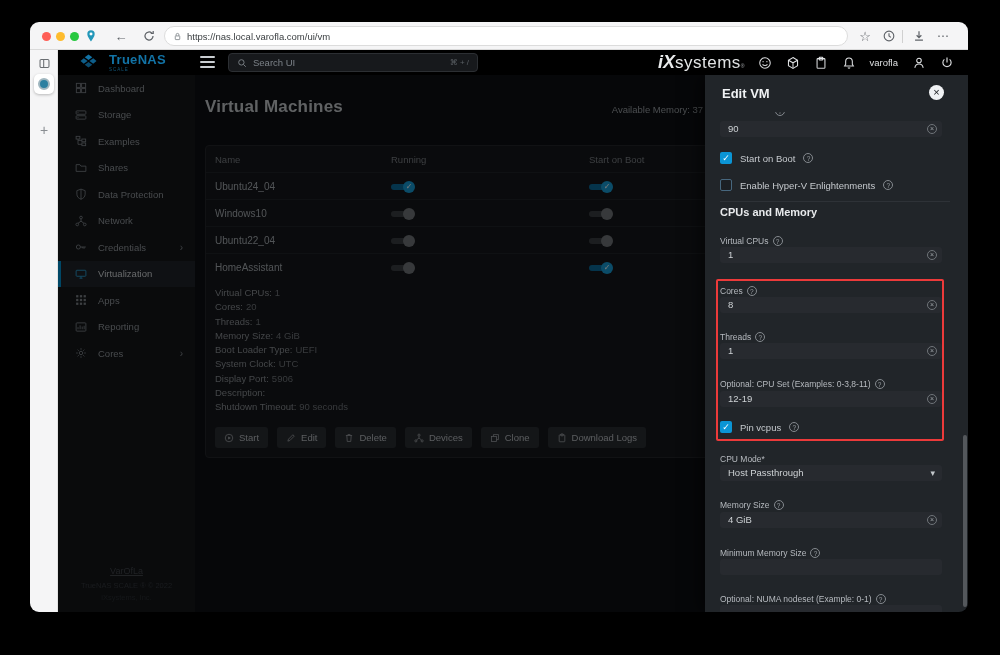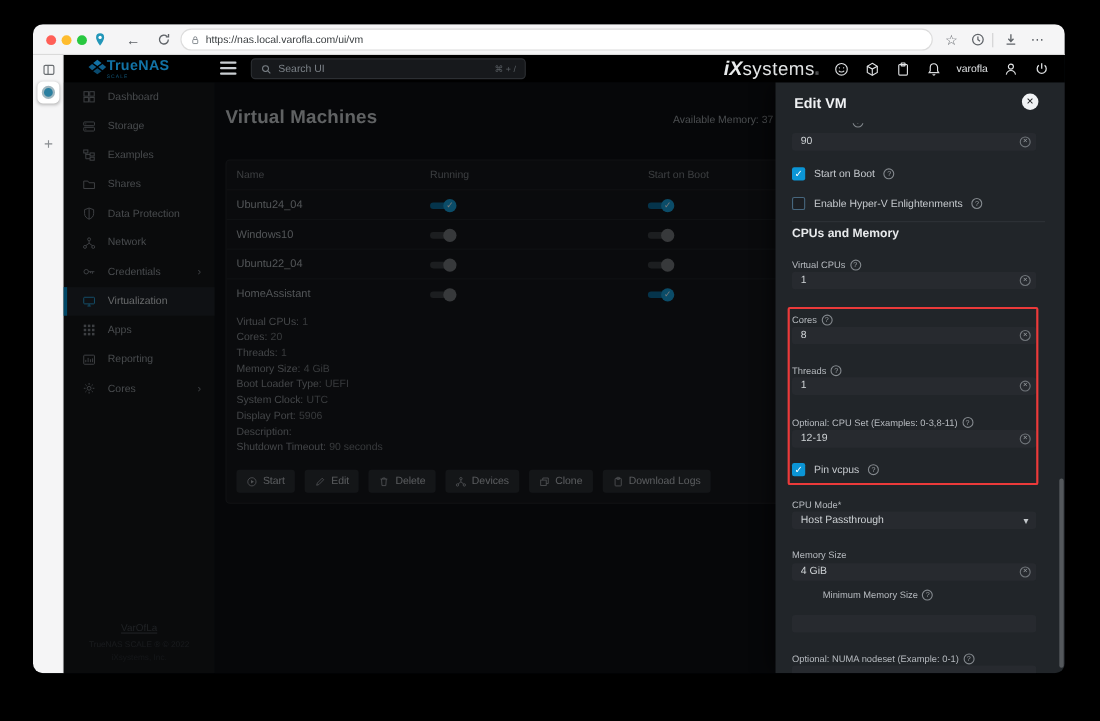--- a/index.html
+++ b/index.html
@@ -22,21 +22,21 @@
   .tabstrip { position:absolute; left:0; top:28px; width:28px; bottom:0; background:#f5f5f6; border-right:1px solid #e3e3e3; }
   .strip-ic { position:absolute; left:4px; width:20px; height:20px; display:flex; align-items:center; justify-content:center; color:#6a6e72; }
   .strip-ic svg { width:13px; height:13px; }
   .fav-chip { position:absolute; left:4px; top:24px; width:20px; height:20px; background:#fff; border-radius:5px; box-shadow:0 1px 3px rgba(0,0,0,.25); display:flex; align-items:center; justify-content:center; }
   .fav-dot { width:12px; height:12px; border-radius:50%; background:#2a7fa0; border:2px solid #9fb6bf; }
   .newtab { position:absolute; left:4px; top:70px; width:20px; height:20px; color:#8a8e92; font-size:14px; text-align:center; line-height:20px; }
 
   
   .app { position:absolute; left:28px; top:28px; right:0; bottom:0; background:#0d1014; }
   .app-header { position:absolute; left:0; top:0; right:0; height:25px; background:#000; z-index:6; }
-  .logo { position:absolute; left:22px; top:3px; display:flex; align-items:flex-start; gap:0; }
+  .logo { position:absolute; left:22px; top:3px; display:flex; align-items:flex-start; gap:12px; }
   .logo svg { width:17px; height:16px; }
   .logo-text { font-size:13px; font-weight:bold; color:#1273a6; line-height:14px; letter-spacing:.3px; }
   .logo-sub { font-size:4.5px; color:#12577a; letter-spacing:1px; }
   .burger { position:absolute; left:142px; top:6px; width:15px; height:12px; display:flex; flex-direction:column; justify-content:space-between; }
   .burger span { display:block; height:2px; background:#c9cdd1; border-radius:1px; }
   .searchbox { position:absolute; left:170px; top:3px; width:250px; height:19px; background:#17191c; border:1px solid #2c2f33; border-radius:4px; display:flex; align-items:center; padding:0 8px; gap:6px; }
   .searchbox svg { width:10px; height:10px; color:#7c8288; flex:none; }
   .search-ph { font-size:9.5px; color:#7c8288; flex:1; }
   .search-sc { font-size:8px; color:#5a5f64; }
   .hdr-right { position:absolute; right:14px; top:0; height:25px; display:flex; align-items:center; gap:13px; }
@@ -536,30 +536,30 @@
             </div>
 
             <div class="lbl" style="top:341px;">
               <span>CPU Mode*</span>
             </div>
             <div class="f" style="top:353px;">
               <span>Host Passthrough</span>
               <span class="sel-caret">▾</span>
             </div>
 
-            <div class="lbl" style="top:387px;flex-direction:column;">
+            <div class="lbl" style="top:387px;">
               <span>Memory Size</span>
                 <span class="hlp">?</span>
             </div>
             <div class="f" style="top:400px;">
               <span>4 GiB</span>
               <span class="clr">×</span>
             </div>
 
-            <div class="lbl" style="top:423px;margin-left:28px;">
+            <div class="lbl" style="top:435px;">
               <span>Minimum Memory Size</span>
                 <span class="hlp">?</span>
             </div>
             <div class="f" style="top:447px;">
               <span></span>
             </div>
 
             <div class="lbl" style="top:481px;">
               <span>Optional: NUMA nodeset (Example: 0-1)</span>
                 <span class="hlp">?</span>

